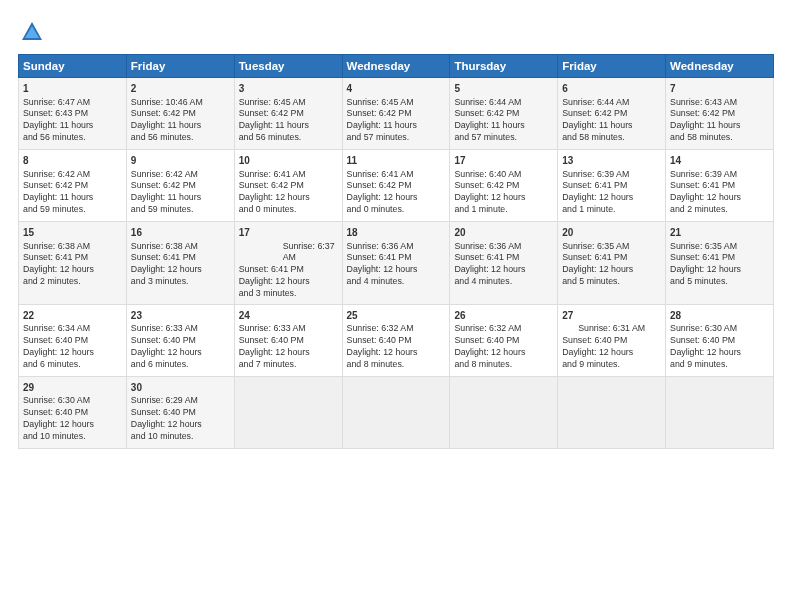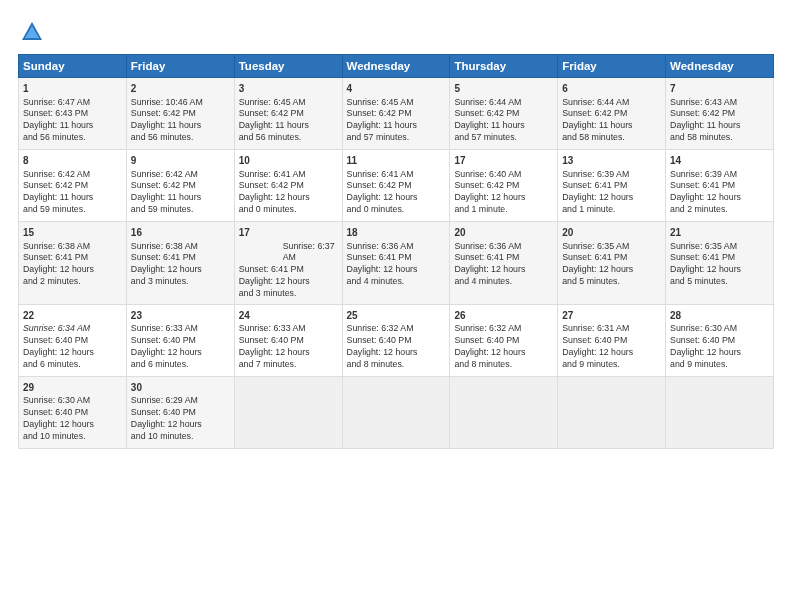--- a/index.html
+++ b/index.html
@@ -284,21 +284,21 @@
             <span class="day-num">21</span>
             <span style="display: block;">Sunrise: 6:35 AM</span>
             <span style="display: block;">Sunset: 6:41 PM</span>
             <span style="display: block;">Daylight: 12 hours</span>
             <span style="display: block;">and 5 minutes.</span>
           </td>
         </tr>
         <tr>
           <td>
             <span class="day-num">22</span>
-            <span style="display: block; font-style: italic;">Sunrise: 6:34 AM</span>
+            <span style="display: block;">Sunrise: 6:34 AM</span>
             <span style="display: block;">Sunset: 6:40 PM</span>
             <span style="display: block;">Daylight: 12 hours</span>
             <span style="display: block;">and 6 minutes.</span>
           </td>
           <td>
             <span class="day-num">23</span>
             <span style="display: block;">Sunrise: 6:33 AM</span>
             <span style="display: block;">Sunset: 6:40 PM</span>
             <span style="display: block;">Daylight: 12 hours</span>
             <span style="display: block;">and 6 minutes.</span>
@@ -319,21 +319,21 @@
           </td>
           <td>
             <span class="day-num">26</span>
             <span style="display: block;">Sunrise: 6:32 AM</span>
             <span style="display: block;">Sunset: 6:40 PM</span>
             <span style="display: block;">Daylight: 12 hours</span>
             <span style="display: block;">and 8 minutes.</span>
           </td>
           <td>
             <span class="day-num">27</span>
-            <span style="display: block;">Sunrise: 6:31 AM</span>
+            <span style="display: block; text-align: center;">Sunrise: 6:31 AM</span>
             <span style="display: block;">Sunset: 6:40 PM</span>
             <span style="display: block;">Daylight: 12 hours</span>
             <span style="display: block;">and 9 minutes.</span>
           </td>
           <td>
             <span class="day-num">28</span>
             <span style="display: block;">Sunrise: 6:30 AM</span>
             <span style="display: block;">Sunset: 6:40 PM</span>
             <span style="display: block;">Daylight: 12 hours</span>
             <span style="display: block;">and 9 minutes.</span>

